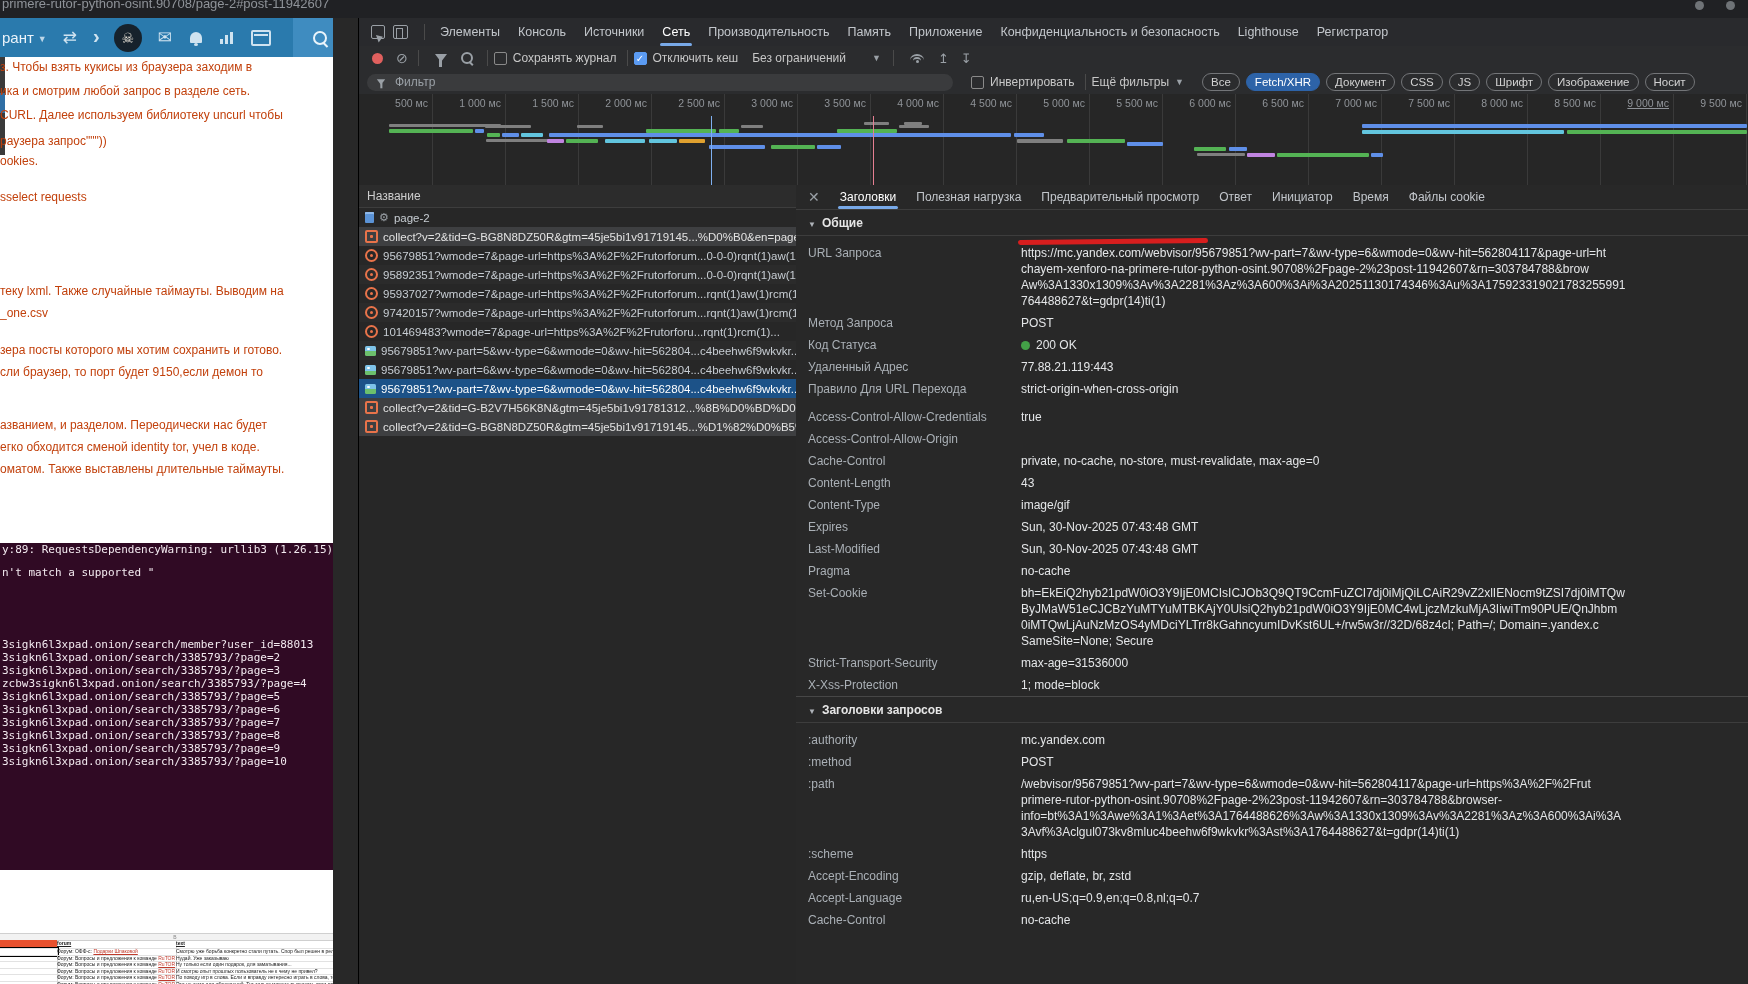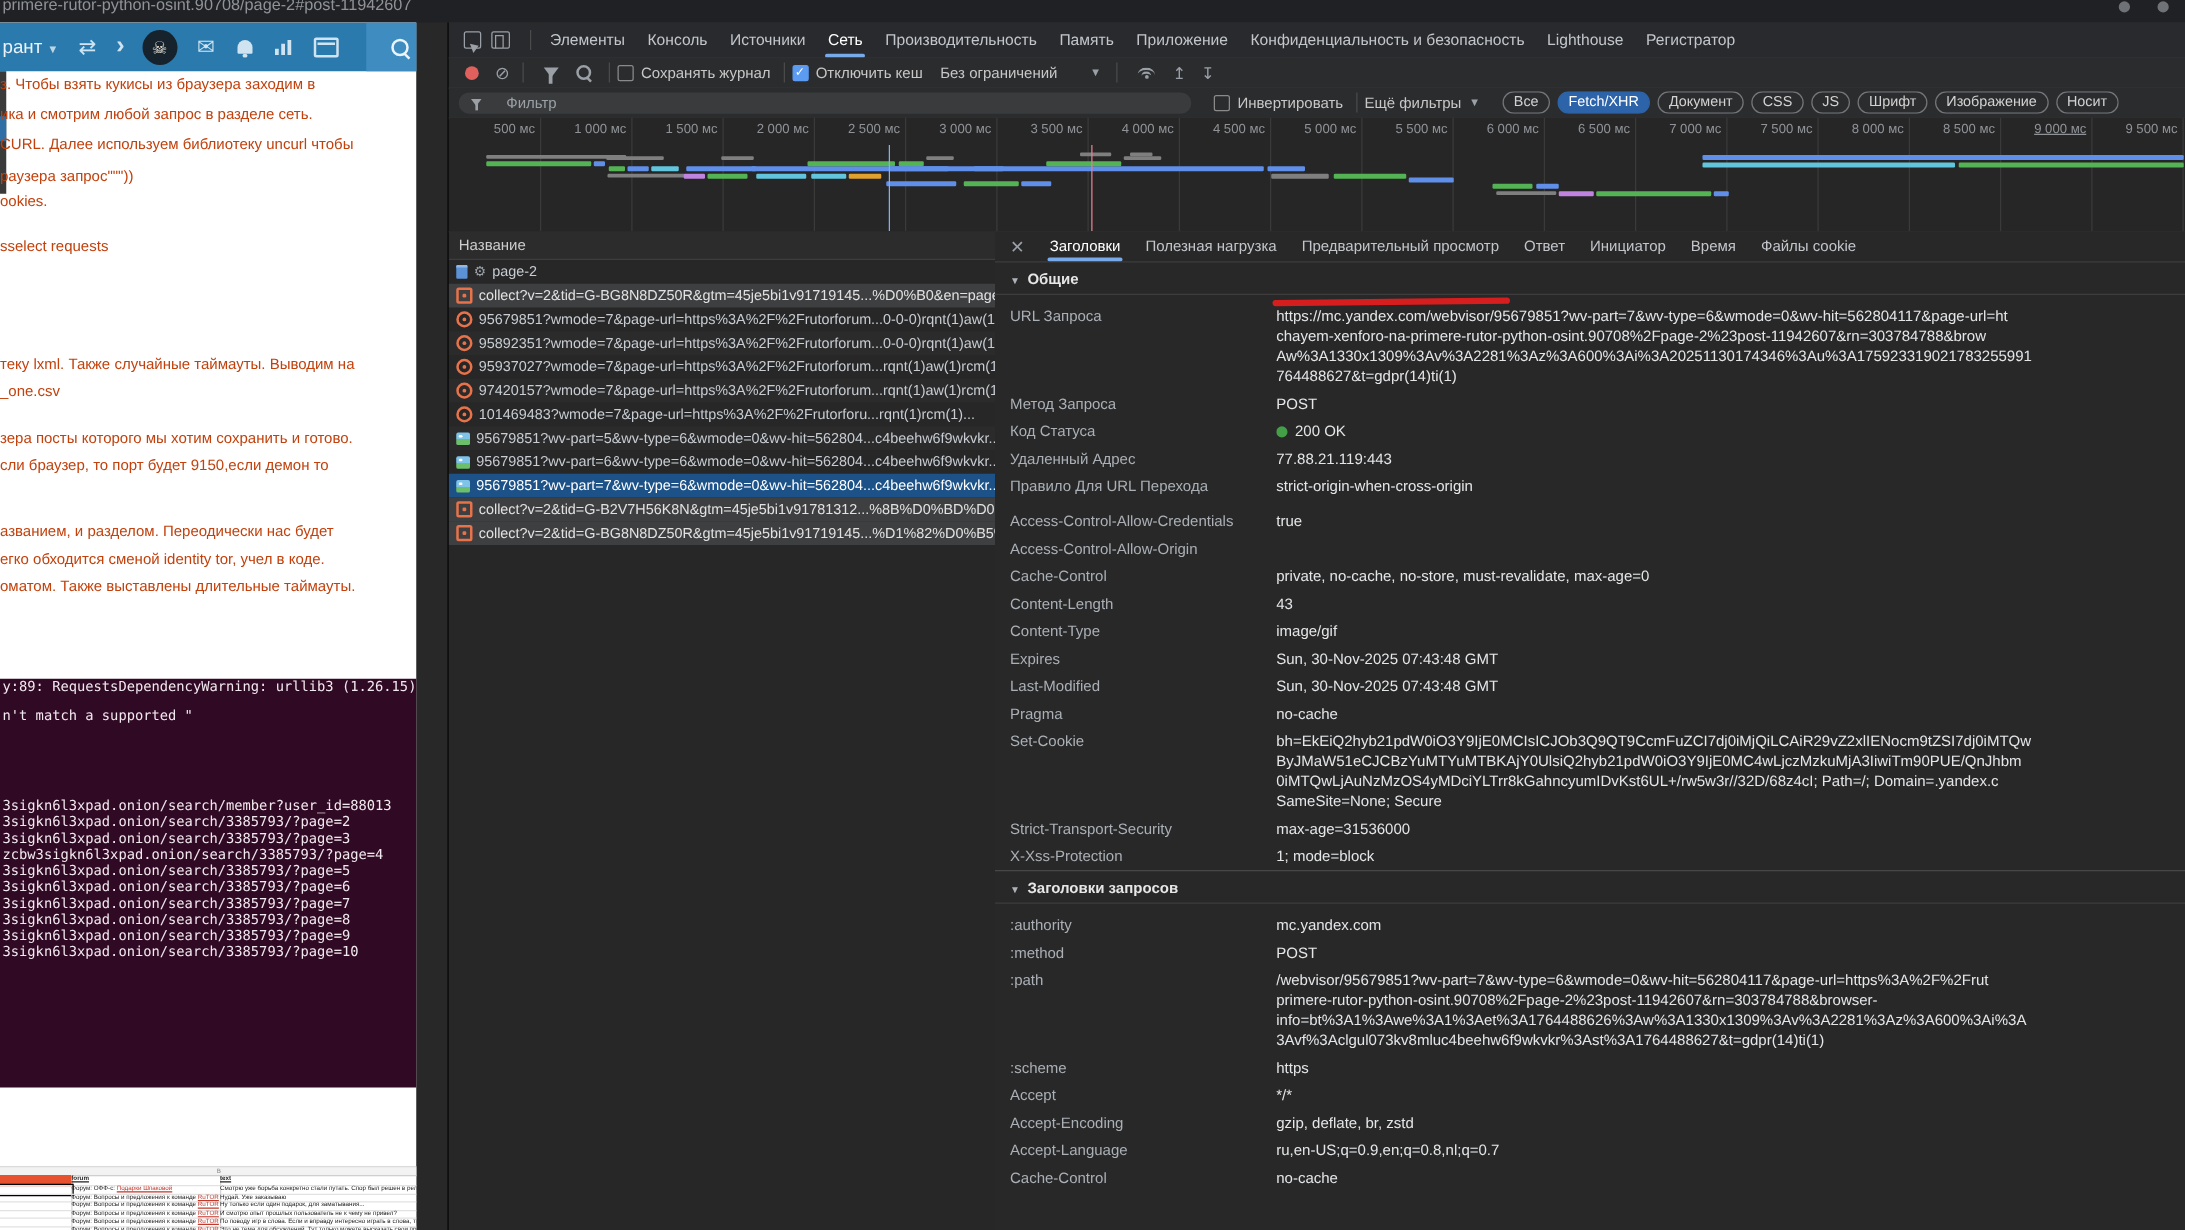--- a/index.html
+++ b/index.html
@@ -83,21 +83,21 @@
   .wifi{width:16px;height:9px;position:relative;margin-left:10px;flex:none;}
   .wifi i{position:absolute;border:2px solid #9aa0a6;border-bottom:none;border-left:none;border-right:none;border-radius:50%;}
   .wifi i:nth-child(1){left:0;top:0;width:14px;height:10px;}
   .wifi i:nth-child(2){left:3px;top:3px;width:8px;height:6px;}
   .wifi i:nth-child(3){left:6px;top:6px;width:3px;height:3px;background:#9aa0a6;border:none;border-radius:50%;}
   .arr{font-size:13px;color:#9aa0a6;margin-left:12px;}
 
   #dt-filterrow{position:absolute;left:0;top:52px;width:1390px;height:24px;background:#2b2c2e;border-bottom:1px solid #3d3d3d;display:flex;align-items:center;font-size:12px;color:#c7c7c7;}
   #filterbox{margin-left:8px;width:586px;height:17px;background:#3a3b3d;border-radius:9px;display:flex;align-items:center;color:#9aa0a6;flex:none;}
   #filterbox .funnel{transform:scale(.7);margin-left:8px;border-top-color:#9aa0a6;}
-  #filterbox span{margin-left:18px;}
+  #filterbox span{margin-left:8px;}
   .chip{border:1px solid #737578;border-radius:10px;padding:0 8px;font-size:11.5px;line-height:16px;color:#d2d2d2;margin-left:6px;white-space:nowrap;flex:none;}
   .chip.activechip{background:#2d63a8;border-color:#2d63a8;color:#fff;}
 
   #overview{position:absolute;left:0;top:76px;width:1390px;height:91px;background:#262626;border-bottom:1px solid #3d3d3d;overflow:hidden;}
   .gridline{position:absolute;top:0;width:1px;height:91px;background:#3a3a3a;}
   .ticklabel{position:absolute;top:3px;font-size:10.5px;color:#8f9398;text-align:right;width:64px;white-space:nowrap;}
   .wbar{position:absolute;border-radius:1px;}
   .evline{position:absolute;top:22px;width:1px;height:69px;}
 
   #dt-body{position:absolute;left:0;top:167px;width:1390px;height:799px;}
@@ -527,24 +527,20 @@
               <div class="hdr-val">/webvisor/95679851?wv-part=7&amp;wv-type=6&amp;wmode=0&amp;wv-hit=562804117&amp;page-url=https%3A%2F%2Frut
 primere-rutor-python-osint.90708%2Fpage-2%23post-11942607&amp;rn=303784788&amp;browser-
 info=bt%3A1%3Awe%3A1%3Aet%3A1764488626%3Aw%3A1330x1309%3Av%3A2281%3Az%3A600%3Ai%3A
 3Avf%3Aclgul073kv8mluc4beehw6f9wkvkr%3Ast%3A1764488627&amp;t=gdpr(14)ti(1)</div>
             </div>
             <div class="hdr-row">
               <div class="hdr-lbl">:scheme</div>
               <div class="hdr-val">https</div>
             </div>
             <div class="hdr-row">
-              <div class="hdr-lbl">Accept</div>
-              <div class="hdr-val">*/*</div>
-            </div>
-            <div class="hdr-row">
               <div class="hdr-lbl">Accept-Encoding</div>
               <div class="hdr-val">gzip, deflate, br, zstd</div>
             </div>
             <div class="hdr-row">
               <div class="hdr-lbl">Accept-Language</div>
               <div class="hdr-val">ru,en-US;q=0.9,en;q=0.8,nl;q=0.7</div>
             </div>
             <div class="hdr-row">
               <div class="hdr-lbl">Cache-Control</div>
               <div class="hdr-val">no-cache</div>

